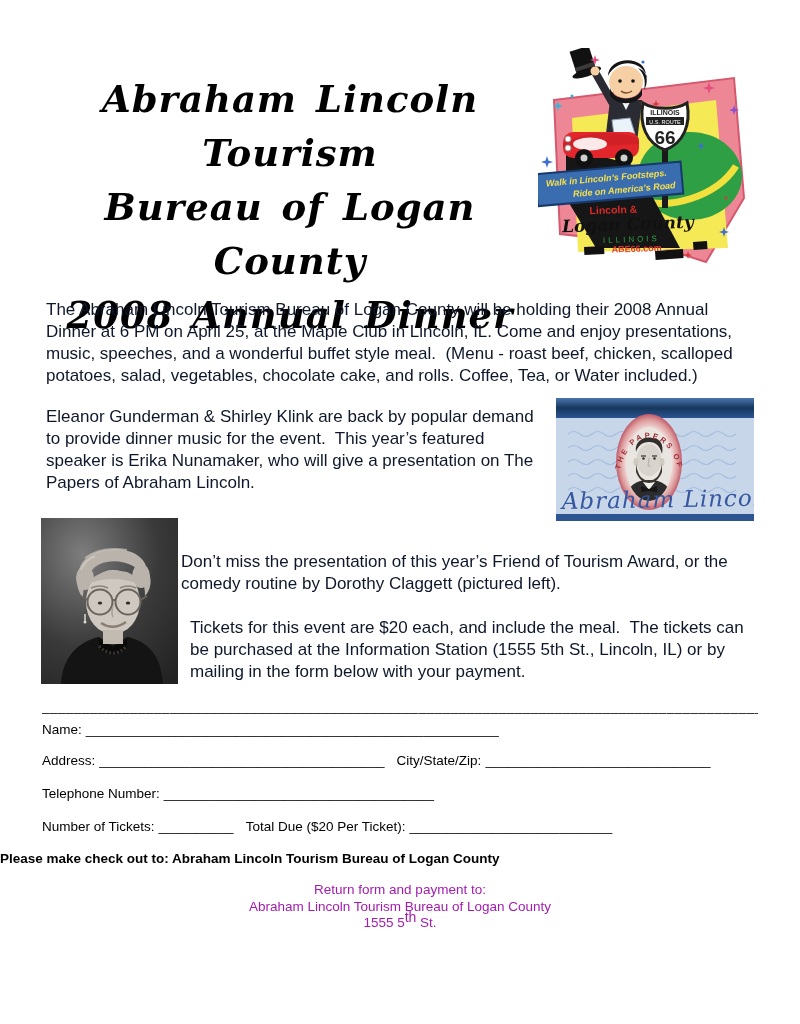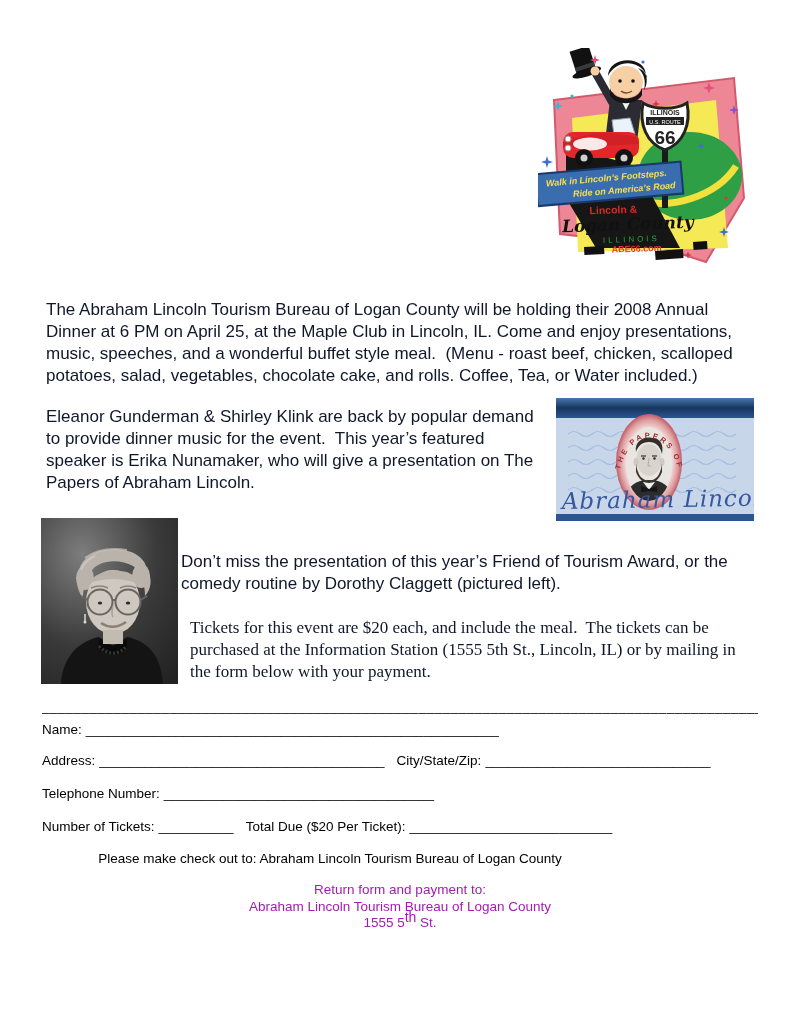--- a/index.html
+++ b/index.html
@@ -9,46 +9,51 @@
   
   .title{position:absolute;left:38px;top:72px;width:504px;text-align:center;
          font-family:"DejaVu Serif",serif;font-style:italic;font-weight:bold;
          font-size:37px;line-height:54px;letter-spacing:1px;word-spacing:5px;color:#000;}
 
   
   .para{position:absolute;font-size:17px;line-height:22px;white-space:pre-wrap;color:#0f172a;}
   .p1{left:46px;top:299px;width:714px;}
   .p2{left:46px;top:406px;width:492px;}
   .p3{left:181px;top:551px;width:586px;}
-  .p4{left:190px;top:617px;width:562px;font-family:Liberation Serif, serif;}
+  .p4{left:190px;top:617px;width:562px;}
 
   
   .logo-box{position:absolute;left:538px;top:48px;width:224px;height:220px;}
   .papers-box{position:absolute;left:556px;top:398px;width:198px;height:123px;}
   .photo-box{position:absolute;left:41px;top:518px;width:137px;height:166px;}
 
   
   .form-line{position:absolute;font-size:13.5px;white-space:nowrap;overflow:hidden;color:#000;}
   .cut{left:42px;top:699px;width:716px;letter-spacing:.5px;}
   .row-name{left:42px;top:722px;width:716px;}
   .row-address{left:42px;top:753px;width:716px;}
   .row-phone{left:42px;top:786px;width:716px;}
   .row-tickets{left:42px;top:819px;width:716px;}
-  .check-note{left:0;top:851px;width:660px;text-align:center;}
+  .check-note{left:0;top:851px;width:660px;text-align:left;font-weight:bold;}
   .return-block{position:absolute;left:0;top:882px;width:800px;text-align:center;
                 font-size:13.5px;line-height:16.5px;color:#a21caf;}
   .lbl{margin-right:4px;}
   .gap{display:inline-block;width:12px;}
   sup.th{vertical-align:super;font-size:14px;line-height:0;}
 </style>
 </head>
 <body>
 
 <div class="page">
 
+  <div class="title">
+    <div>Abraham Lincoln Tourism</div>
+    <div>Bureau of Logan County</div>
+    <div>2008 Annual Dinner</div>
+  </div>
 
   <div class="logo-box">
     <svg width="224" height="220" viewBox="0 0 224 220" xmlns="http://www.w3.org/2000/svg">
 
       <polygon points="16,52 196,30 206,150 168,214 112,196 22,186" fill="#ee8795" stroke="#d4596f" stroke-width="2"></polygon>
 
       <polygon points="34,70 178,52 190,200 40,204" fill="#f5e955"></polygon>
 
       <ellipse cx="152" cy="128" rx="52" ry="44" fill="#2e9f45"></ellipse>
       <path d="M104,152 C128,162 178,150 198,118" stroke="#f2e13c" stroke-width="7" fill="none"></path>

